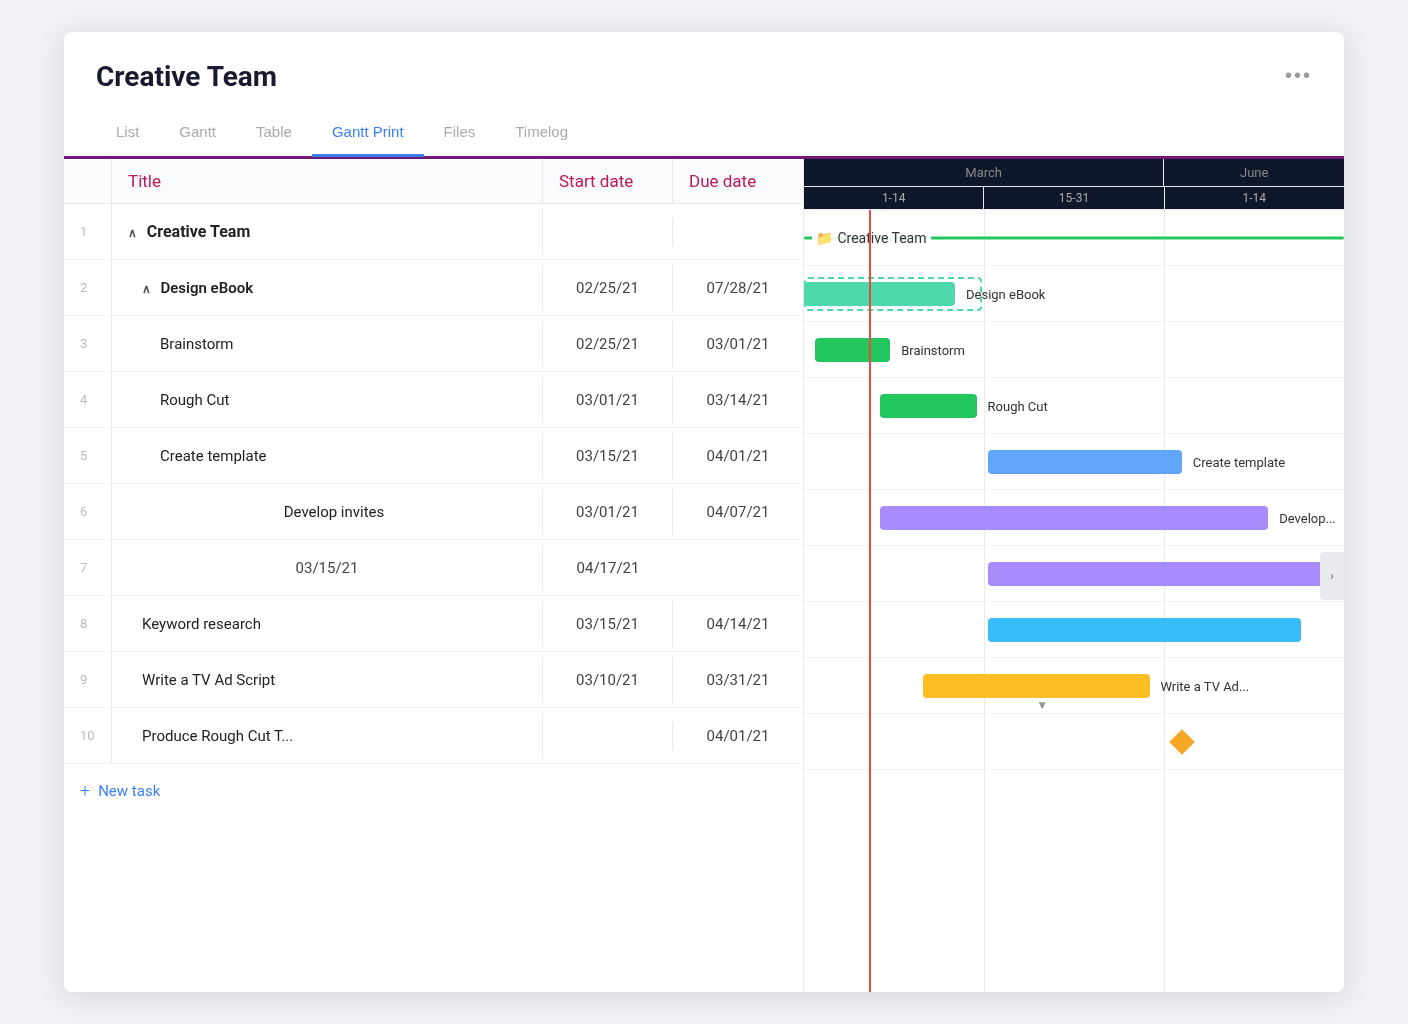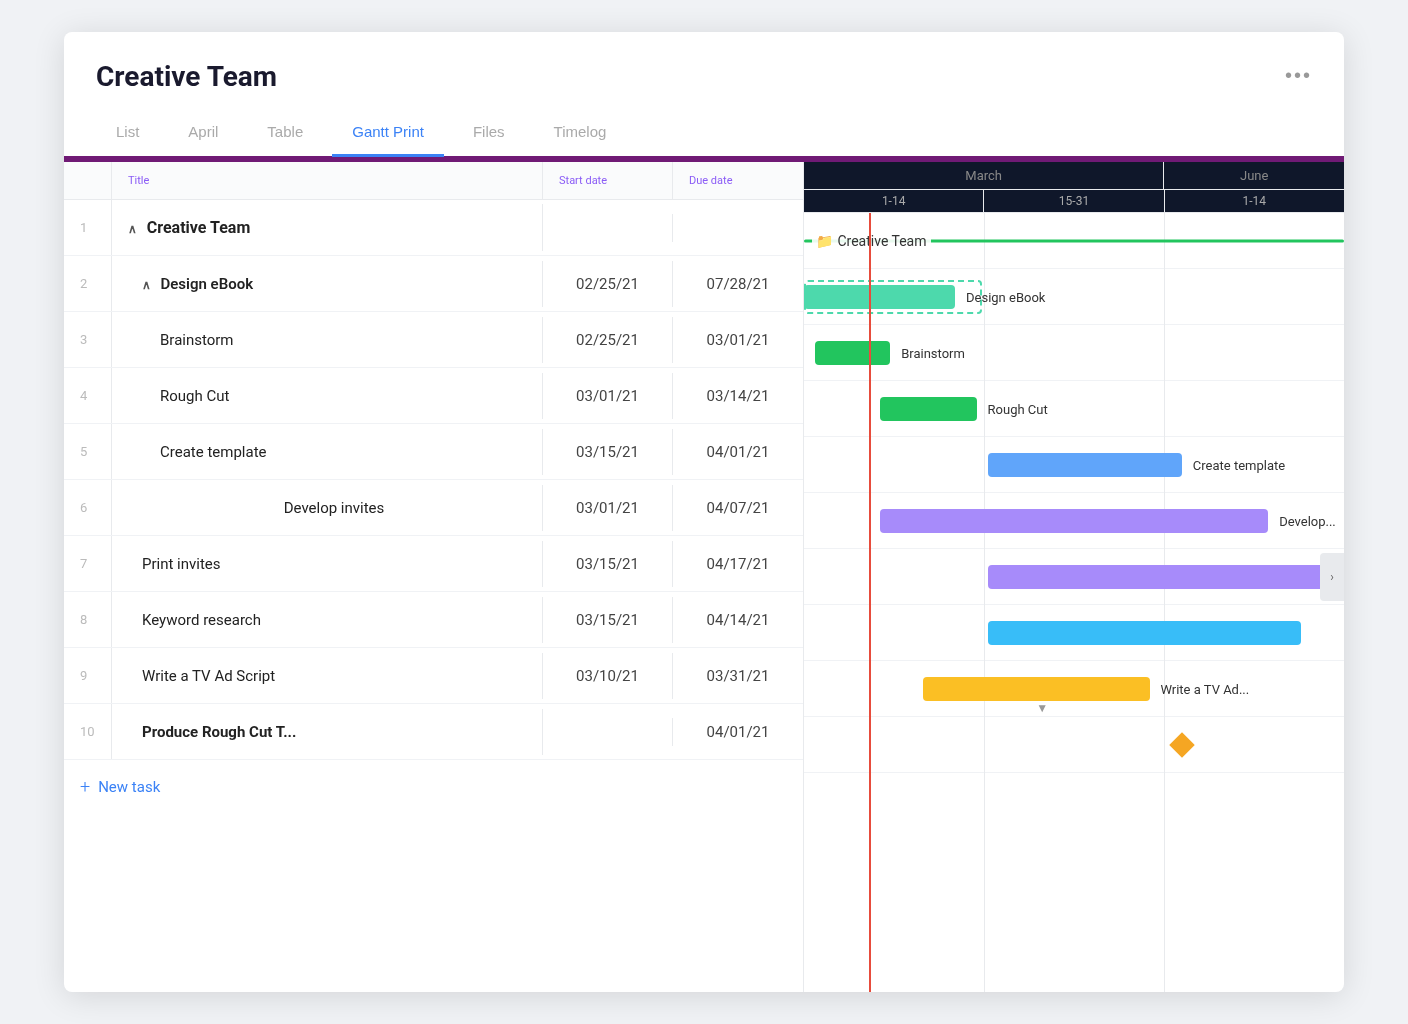--- a/index.html
+++ b/index.html
@@ -36,22 +36,22 @@
       margin-top: 4px;
       background: none;
       border: none;
       cursor: pointer;
       color: #999;
       font-size: 20px;
       letter-spacing: 2px;
     }
     .tabs {
       display: flex;
-      gap: 9px;
-      border-bottom: 6px solid #701a75;
+      gap: 0;
+      border-bottom: 3px solid #701a75;
       margin: 0 -32px;
       padding: 0 32px;
     }
     .tab {
       padding: 10px 20px 14px;
       font-size: 15px;
       color: #aaa;
       cursor: pointer;
       border-bottom: 3px solid transparent;
       margin-bottom: -1px;
@@ -80,22 +80,22 @@
       flex-direction: column;
     }
     .table-header {
       display: grid;
       grid-template-columns: 48px 1fr 130px 130px;
       border-bottom: 1px solid #e8eaed;
       background: #fafbfc;
     }
     .th {
       padding: 12px 16px;
-      font-size: 11px;
-      color: #8b5cf6;
+      font-size: 17px;
+      color: #be185d;
       font-weight: 400;
       border-right: 1px solid #e8eaed;
     }
     .th:last-child { border-right: none; }
     .table-body { flex: 1; }
     .table-row {
       display: grid;
       grid-template-columns: 48px 1fr 130px 130px;
       border-bottom: 1px solid #f0f2f5;
       align-items: center;
@@ -234,21 +234,21 @@
 <body>
 
 <div class="app-container">
   <div class="header">
     <div style="display:flex; justify-content:space-between; align-items:flex-start;">
       <h1 class="header-title">Creative Team</h1>
       <button class="more-btn">•••</button>
     </div>
     <div class="tabs">
       <button class="tab">List</button>
-      <button class="tab">April</button>
+      <button class="tab">Gantt</button>
       <button class="tab">Table</button>
       <button class="tab active">Gantt Print</button>
       <button class="tab">Files</button>
       <button class="tab">Timelog</button>
     </div>
   </div>
 
   <div class="gantt-wrapper">
 
     <div class="left-table">
@@ -303,42 +303,41 @@
 
         <div class="table-row">
           <div class="row-num">6</div>
           <div class="row-title" style="padding-left:30px;text-align:center;">Develop invites</div>
           <div class="row-date">03/01/21</div>
           <div class="row-date">04/07/21</div>
         </div>
 
         <div class="table-row">
           <div class="row-num">7</div>
-          <div class="row-title" style="padding-left:30px;">Print invites</div>
           <div class="row-date">03/15/21</div>
           <div class="row-date">04/17/21</div>
         </div>
 
         <div class="table-row">
           <div class="row-num">8</div>
           <div class="row-title" style="padding-left:30px;">Keyword research</div>
           <div class="row-date">03/15/21</div>
           <div class="row-date">04/14/21</div>
         </div>
 
         <div class="table-row">
           <div class="row-num">9</div>
           <div class="row-title" style="padding-left:30px;">Write a TV Ad Script</div>
           <div class="row-date">03/10/21</div>
           <div class="row-date">03/31/21</div>
         </div>
 
         <div class="table-row">
           <div class="row-num">10</div>
-          <div class="row-title" style="padding-left:30px;font-weight:bold;">Produce Rough Cut T...</div>
+          <div class="row-title" style="padding-left:30px;">Produce Rough Cut T...</div>
           <div class="row-date"></div>
           <div class="row-date">04/01/21</div>
         </div>
 
         <div class="new-task-row">
           <span style="font-size:18px; font-weight:300;">+</span>
           <span>New task</span>
         </div>
       </div>
     </div>

